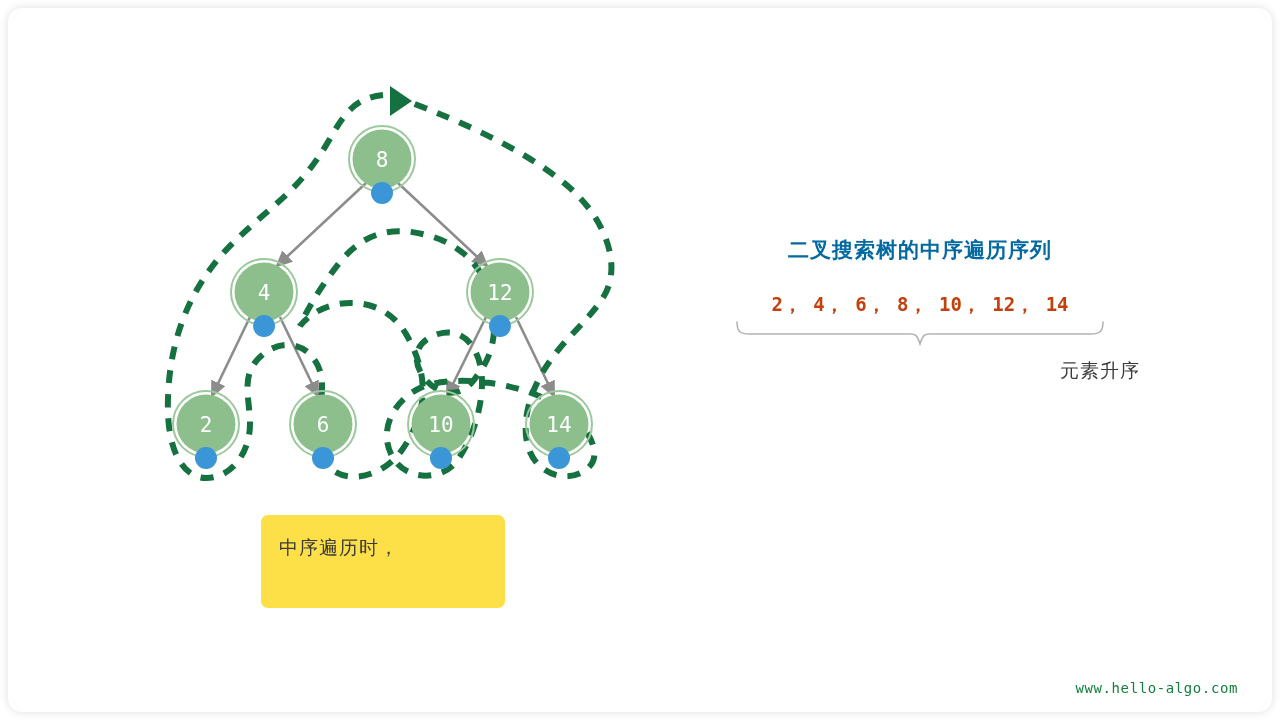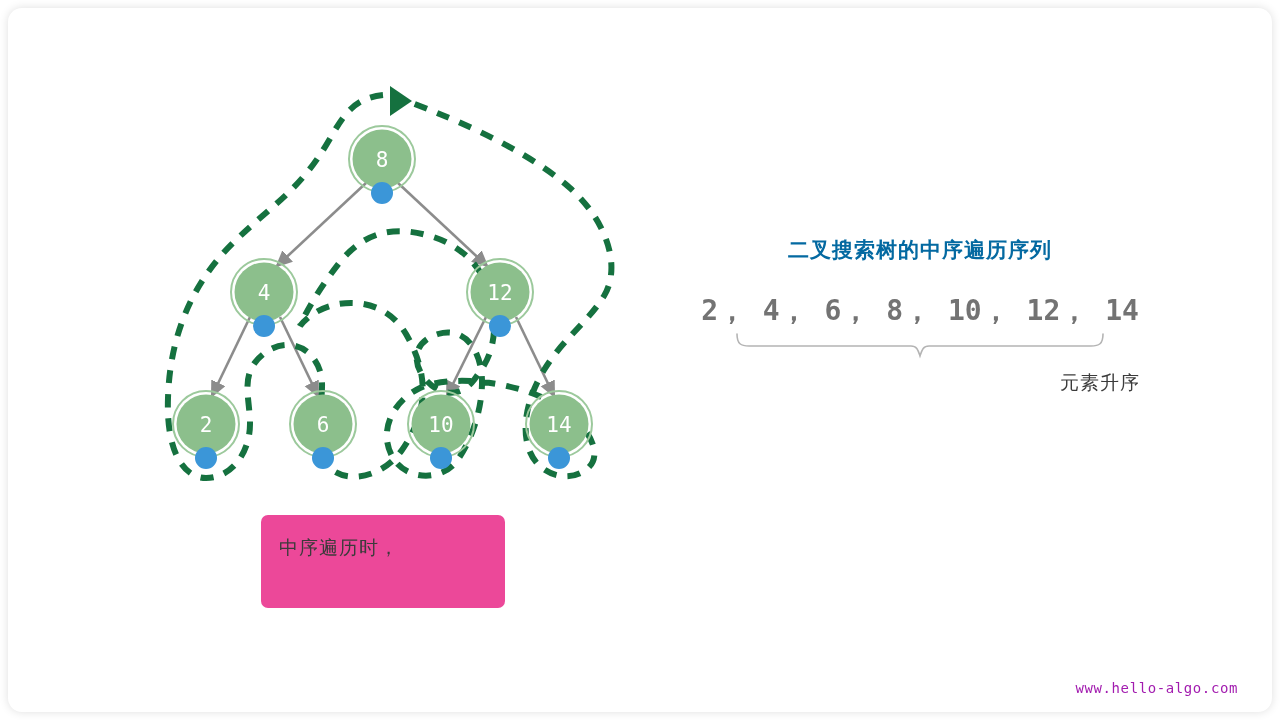--- a/index.html
+++ b/index.html
@@ -54,23 +54,23 @@
     font-size: 21px;
     font-weight: bold;
     color: #0369a1;
     letter-spacing: 1px;
     font-family: "Liberation Sans", "DejaVu Sans", sans-serif;
   }
   #seq-values {
     margin-top: 28px;
     text-align: center;
     font-family: "DejaVu Sans Mono", "Liberation Mono", monospace;
-    font-size: 28px;
+    font-size: 19px;
     font-weight: bold;
-    color: #737373;
+    color: #c2410c;
     white-space: pre;
   }
   #brace-wrap {
     margin-top: 2px;
     height: 34px;
     display: flex;
     justify-content: center;
   }
   #caption {
     margin-top: 4px;
@@ -80,21 +80,21 @@
     letter-spacing: 1px;
   }
 
   
   #legend-box {
     position: absolute;
     left: 261px;
     top: 515px;
     width: 244px;
     height: 93px;
-    background: #ec4899;
+    background: #fde047;
     border-radius: 7px;
     box-sizing: border-box;
     padding: 16px 0 0 18px;
   }
   .legend-line {
     font-size: 19px;
     color: #3b3b3b;
     line-height: 33px;
     letter-spacing: 1px;
     display: flex;
@@ -111,21 +111,21 @@
     flex: 0 0 auto;
   }
 
   
   #watermark {
     position: absolute;
     right: 42px;
     bottom: 24px;
     font-family: "DejaVu Sans Mono", "Liberation Mono", monospace;
     font-size: 14px;
-    color: #a21caf;
+    color: #15803d;
     letter-spacing: 0.6px;
   }
 </style>
 </head>
 <body>
 
 <div id="stage">
 
   <div id="card"></div>
 

